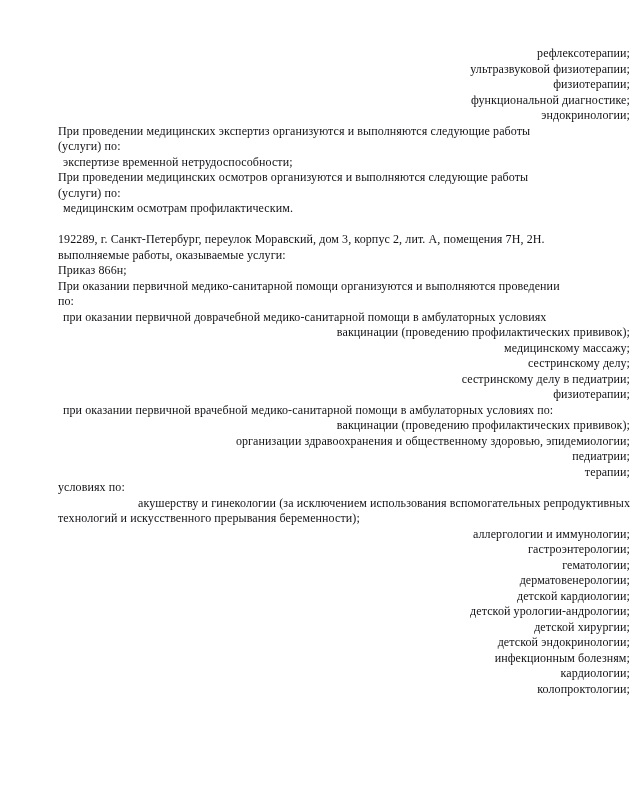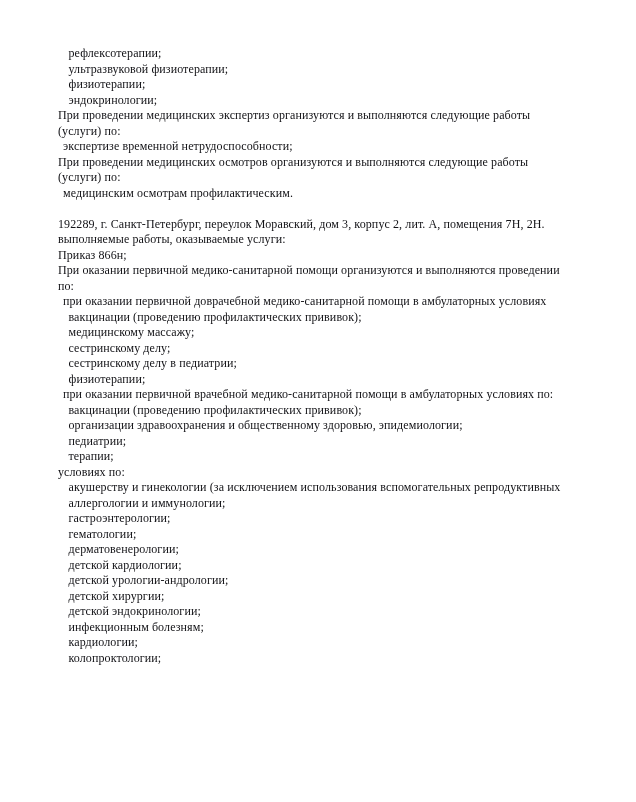--- a/index.html
+++ b/index.html
@@ -23,30 +23,31 @@
   }
   .doc-body .line {
     font-size: 12px;
     line-height: 15.5px;
     min-height: 15.5px;
     white-space: pre;
     letter-spacing: 0.1px;
   }
   .doc-body .indent-0 { padding-left: 0; }
   .doc-body .indent-1 { padding-left: 5px; }
-  .doc-body .indent-2 { padding-left: 10.5px; }
+  .doc-body .indent-2 { padding-left: 10.5px; text-align: right; }
 </style>
 </head>
 <body style="background: rgb(255, 255, 255); color: rgb(18, 18, 22);">
 
 <div class="doc-page">
   <div class="doc-body">
       <div class="line indent-2">рефлексотерапии;</div>
       <div class="line indent-2">ультразвуковой физиотерапии;</div>
       <div class="line indent-2">физиотерапии;</div>
+      <div class="line indent-2">функциональной диагностике;</div>
       <div class="line indent-2">эндокринологии;</div>
       <div class="line indent-0">При проведении медицинских экспертиз организуются и выполняются следующие работы</div>
       <div class="line indent-0">(услуги) по:</div>
       <div class="line indent-1">экспертизе временной нетрудоспособности;</div>
       <div class="line indent-0">При проведении медицинских осмотров организуются и выполняются следующие работы</div>
       <div class="line indent-0">(услуги) по:</div>
       <div class="line indent-1">медицинским осмотрам профилактическим.</div>
       <div class="line indent-0">&nbsp;</div>
       <div class="line indent-0">192289, г. Санкт-Петербург, переулок Моравский, дом 3, корпус 2, лит. А, помещения 7Н, 2Н.</div>
       <div class="line indent-0">выполняемые работы, оказываемые услуги:</div>
@@ -59,20 +60,21 @@
       <div class="line indent-2">сестринскому делу;</div>
       <div class="line indent-2">сестринскому делу в педиатрии;</div>
       <div class="line indent-2">физиотерапии;</div>
       <div class="line indent-1">при оказании первичной врачебной медико-санитарной помощи в амбулаторных условиях по:</div>
       <div class="line indent-2">вакцинации (проведению профилактических прививок);</div>
       <div class="line indent-2">организации здравоохранения и общественному здоровью, эпидемиологии;</div>
       <div class="line indent-2">педиатрии;</div>
       <div class="line indent-2">терапии;</div>
       <div class="line indent-0">условиях по:</div>
       <div class="line indent-2">акушерству и гинекологии (за исключением использования вспомогательных репродуктивных</div>
+      <div class="line indent-0">технологий и искусственного прерывания беременности);</div>
       <div class="line indent-2">аллергологии и иммунологии;</div>
       <div class="line indent-2">гастроэнтерологии;</div>
       <div class="line indent-2">гематологии;</div>
       <div class="line indent-2">дерматовенерологии;</div>
       <div class="line indent-2">детской кардиологии;</div>
       <div class="line indent-2">детской урологии-андрологии;</div>
       <div class="line indent-2">детской хирургии;</div>
       <div class="line indent-2">детской эндокринологии;</div>
       <div class="line indent-2">инфекционным болезням;</div>
       <div class="line indent-2">кардиологии;</div>

